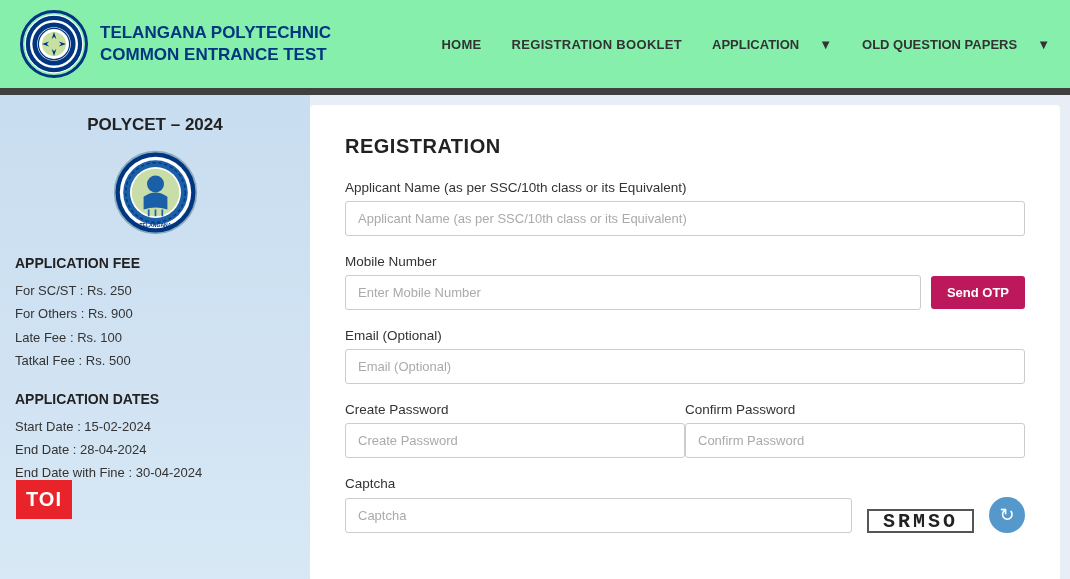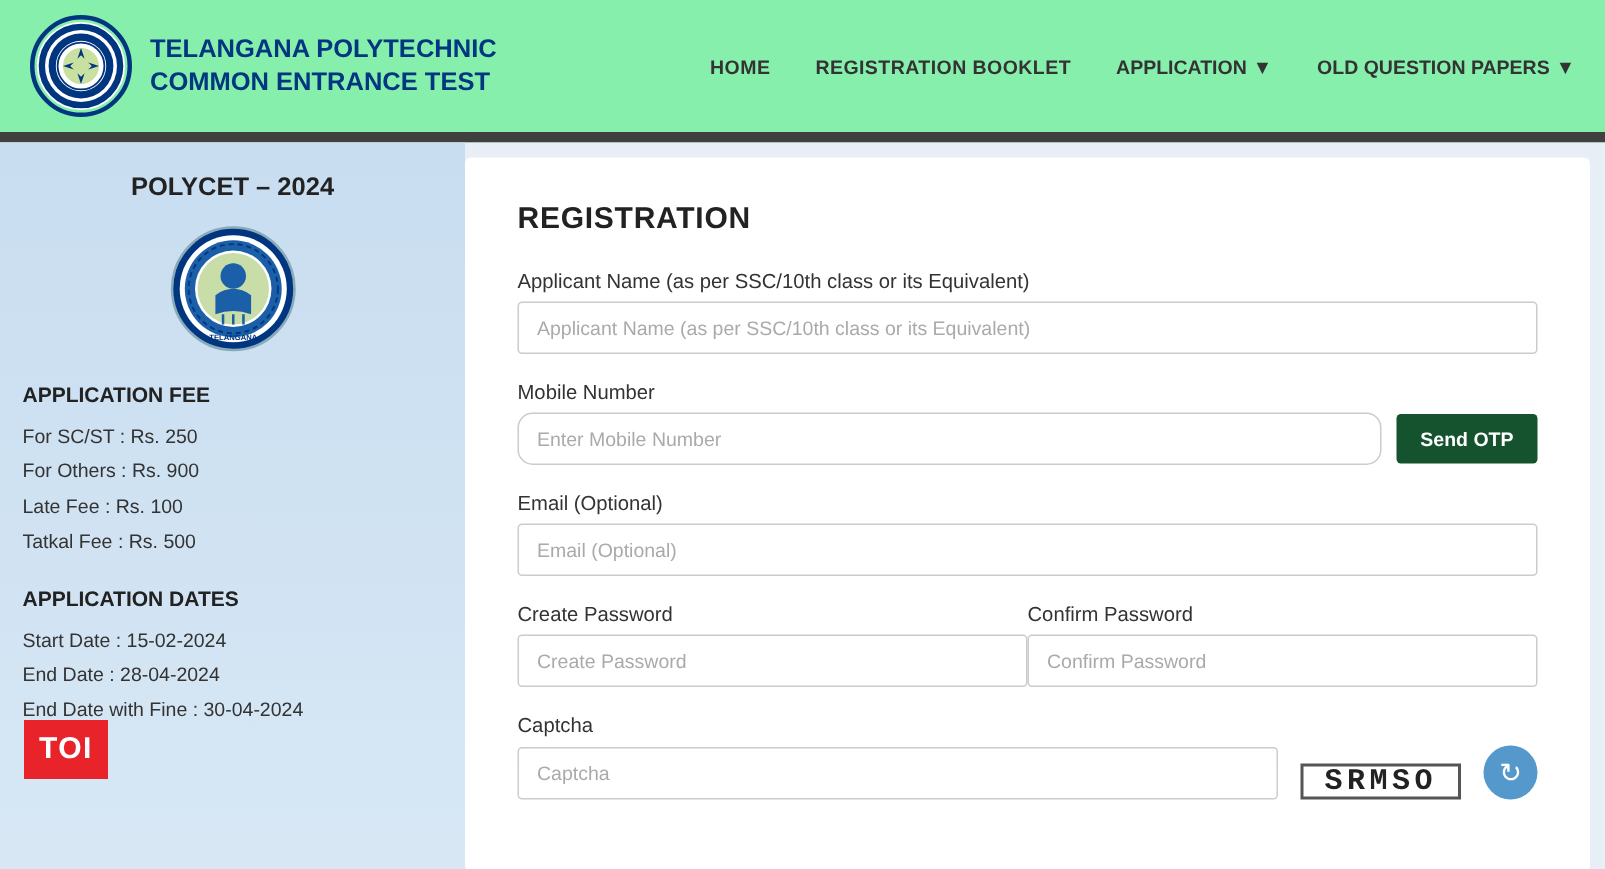--- a/index.html
+++ b/index.html
@@ -50,21 +50,21 @@
     .navbar-nav a {
       text-decoration: none;
       color: #333;
       font-size: 13px;
       font-weight: 600;
       letter-spacing: 0.3px;
     }
     .nav-dropdown {
       display: flex;
       align-items: flex-end;
-      gap: 4px;
+      gap: 20px;
       cursor: pointer;
       color: #333;
       font-size: 13px;
       font-weight: 600;
     }
 
     
     .main-container {
       display: flex;
       min-height: 480px;
@@ -158,24 +158,23 @@
     .form-group input::placeholder {
       color: #aaa;
     }
     .mobile-row {
       display: flex;
       gap: 10px;
       align-items: center;
     }
     .mobile-row input {
       flex: 1;
-      border-radius: 10px;
     }
     .send-otp-btn {
-      background: #14532d;
+      background: #be185d;
       color: #fff;
       border: none;
       padding: 9px 16px;
       border-radius: 3px;
       font-size: 13px;
       font-weight: bold;
       cursor: pointer;
       white-space: nowrap;
     }
     .password-row {

